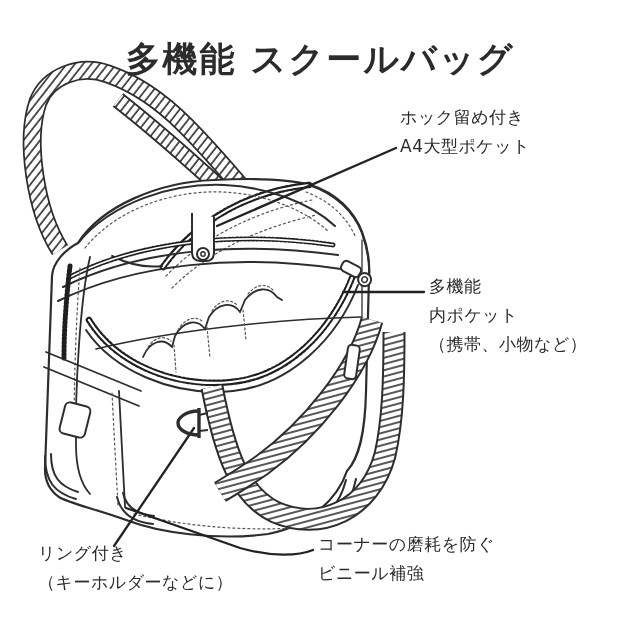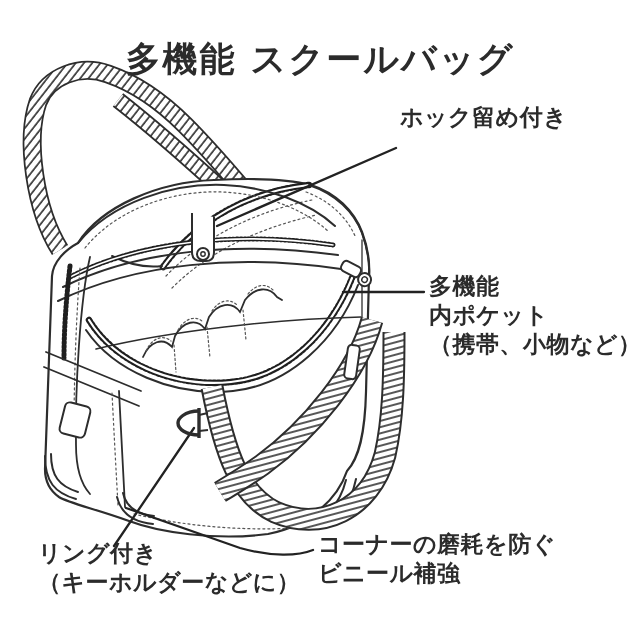--- a/index.html
+++ b/index.html
@@ -10,21 +10,21 @@
     color:#2b2b2b;
   }
   .stage{position:absolute;inset:0;width:640px;height:640px;}
   svg.art{position:absolute;left:0;top:0;}
   .title{
     position:absolute;left:0;right:0;top:36px;text-align:center;
     font-size:35px;font-weight:600;letter-spacing:2px;color:#2b2b2b;
     white-space:nowrap;
   }
   .callout{
-    position:absolute;font-size:23px;font-weight:700;line-height:29px;
+    position:absolute;font-size:17px;font-weight:400;line-height:29px;
     letter-spacing:0.5px;color:#2b2b2b;white-space:nowrap;
   }
   .callout .ln{display:block;}
   #co-a4{left:400px;top:103px;}
   #co-inner{left:429px;top:272px;}
   #co-ring{left:38px;top:539px;}
   #co-corner{left:318px;top:530px;}
 </style>
 </head>
 <body>
@@ -138,20 +138,21 @@
       <path d="M 199,408 L 199,438"></path>
       <path d="M 199,411 C 184,411 178,419 178,423 C 178,429 186,435 199,435"></path>
       <path d="M 199,415 L 208,413 M 199,431 L 208,430" stroke-width="2"></path>
     </g>
   </svg>
 
   <div class="title">多機能 スクールバッグ</div>
 
   <div id="co-a4" class="callout">
     <span class="ln">ホック留め付き</span>
+    <span class="ln">A4大型ポケット</span>
   </div>
 
   <div id="co-inner" class="callout">
     <span class="ln">多機能</span>
     <span class="ln">内ポケット</span>
     <span class="ln">（携帯、小物など）</span>
   </div>
 
   <div id="co-corner" class="callout">
     <span class="ln">コーナーの磨耗を防ぐ</span>

